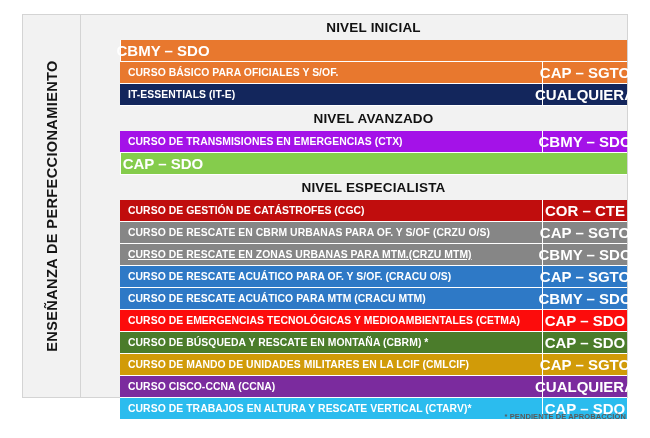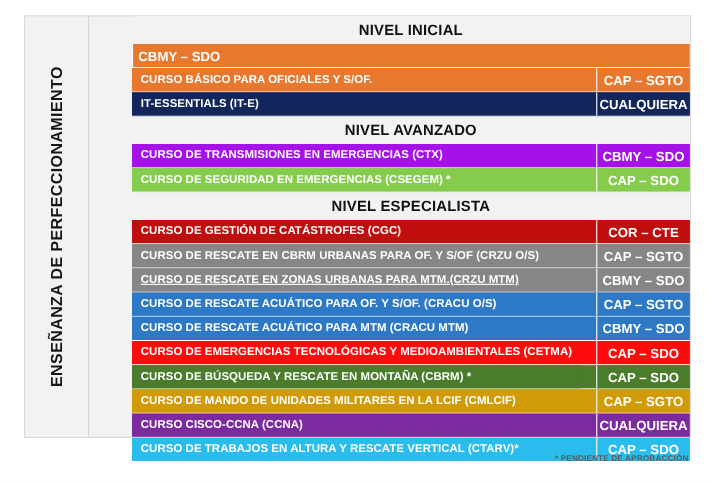--- a/index.html
+++ b/index.html
@@ -85,21 +85,21 @@
     white-space:nowrap;
     overflow:hidden;
     box-sizing:border-box;
   }
   .row .rank{
     flex:0 0 85px;
     width:85px;
     display:flex;
     align-items:center;
     justify-content:center;
-    font-size:12px;
+    font-size:15px;
     font-weight:bold;
     border-left:1px solid #ffffff;
     box-sizing:border-box;
     white-space:nowrap;
   }
 
   .spacer{flex:1 1 auto;background:#f2f2f2;}
 
   .footnote{
     position:absolute;
@@ -135,21 +135,20 @@
         <div class="row" style="background: rgb(19, 38, 92);">
           <div class="name" style="background: rgb(19, 38, 92); color: rgb(255, 255, 255);">IT-ESSENTIALS (IT-E)</div>
           <div class="rank" style="background: rgb(19, 38, 92); color: rgb(255, 255, 255);">CUALQUIERA</div>
         </div>
         <div class="section-head">NIVEL AVANZADO</div>
         <div class="row" style="background: rgb(164, 18, 232);">
           <div class="name" style="background: rgb(164, 18, 232); color: rgb(255, 255, 255);">CURSO DE TRANSMISIONES EN EMERGENCIAS (CTX)</div>
           <div class="rank" style="background: rgb(164, 18, 232); color: rgb(255, 255, 255);">CBMY – SDO</div>
         </div>
         <div class="row" style="background: rgb(133, 204, 76);">
-          <div class="name" style="background: rgb(133, 204, 76); color: rgb(255, 255, 255);">CURSO DE SEGURIDAD EN EMERGENCIAS (CSEGEM) *</div>
           <div class="rank" style="background: rgb(133, 204, 76); color: rgb(255, 255, 255);">CAP – SDO</div>
         </div>
         <div class="section-head">NIVEL ESPECIALISTA</div>
         <div class="row" style="background: rgb(192, 13, 13);">
           <div class="name" style="background: rgb(192, 13, 13); color: rgb(255, 255, 255);">CURSO DE GESTIÓN DE CATÁSTROFES (CGC)</div>
           <div class="rank" style="background: rgb(192, 13, 13); color: rgb(255, 255, 255);">COR – CTE</div>
         </div>
         <div class="row" style="background: rgb(134, 134, 134);">
           <div class="name" style="background: rgb(134, 134, 134); color: rgb(255, 255, 255);">CURSO DE RESCATE EN CBRM URBANAS PARA OF. Y S/OF (CRZU O/S)</div>
           <div class="rank" style="background: rgb(134, 134, 134); color: rgb(255, 255, 255);">CAP – SGTO</div>
@@ -171,21 +170,21 @@
           <div class="rank" style="background: rgb(252, 12, 12); color: rgb(255, 255, 255);">CAP – SDO</div>
         </div>
         <div class="row" style="background: rgb(75, 124, 43); gap: 14px;">
           <div class="name" style="background: rgb(75, 124, 43); color: rgb(255, 255, 255);">CURSO DE BÚSQUEDA Y RESCATE EN MONTAÑA (CBRM) *</div>
           <div class="rank" style="background: rgb(75, 124, 43); color: rgb(255, 255, 255);">CAP – SDO</div>
         </div>
         <div class="row" style="background: rgb(209, 155, 8);">
           <div class="name" style="background: rgb(209, 155, 8); color: rgb(255, 255, 255);">CURSO DE MANDO DE UNIDADES MILITARES EN LA LCIF (CMLCIF)</div>
           <div class="rank" style="background: rgb(209, 155, 8); color: rgb(255, 255, 255);">CAP – SGTO</div>
         </div>
-        <div class="row" style="background: #ec4899;">
+        <div class="row" style="background: #c4b5fd;">
           <div class="name" style="background: rgb(123, 43, 158); color: rgb(255, 255, 255);">CURSO CISCO-CCNA (CCNA)</div>
           <div class="rank" style="background: rgb(123, 43, 158); color: rgb(255, 255, 255);">CUALQUIERA</div>
         </div>
         <div class="row" style="background: rgb(43, 188, 238);">
           <div class="name" style="background: rgb(43, 188, 238); color: rgb(255, 255, 255);">CURSO DE TRABAJOS EN ALTURA Y RESCATE VERTICAL  (CTARV)*</div>
           <div class="rank" style="background: rgb(43, 188, 238); color: rgb(255, 255, 255);">CAP – SDO</div>
         </div>
         <div class="spacer"></div>
       </div>
 

